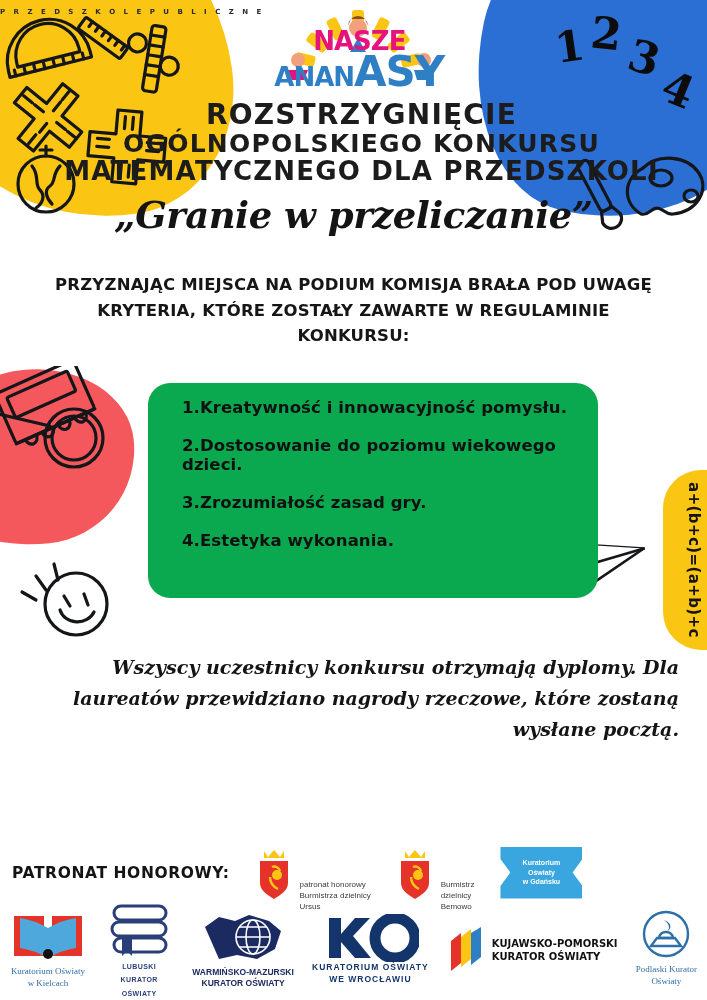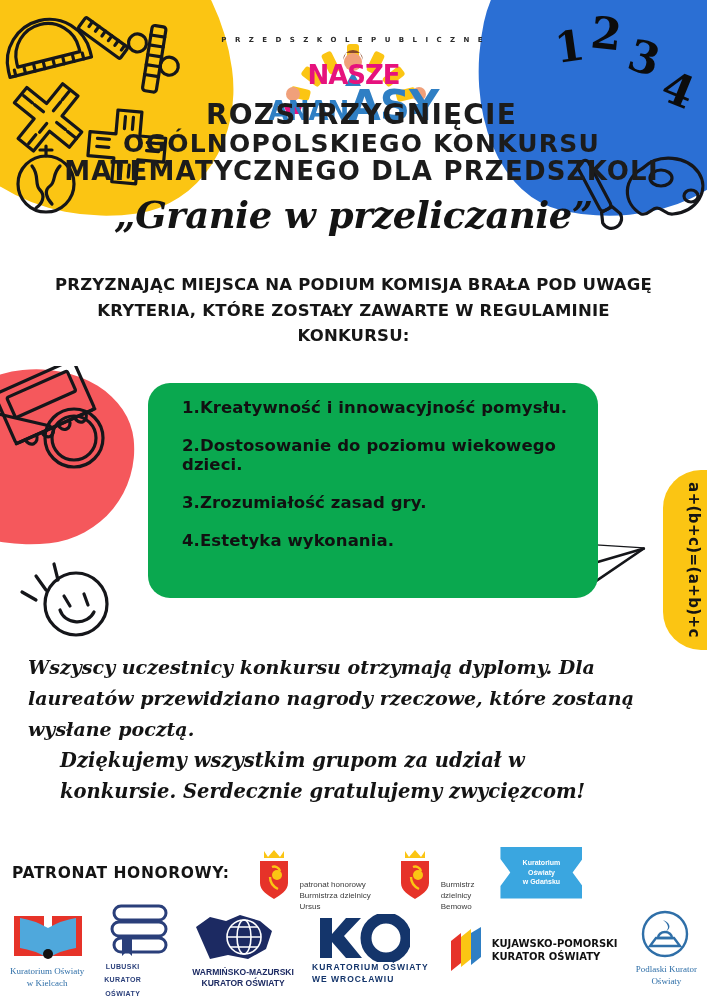--- a/index.html
+++ b/index.html
@@ -27,21 +27,21 @@
     transform:translate(-50%,-50%) rotate(90deg);
     white-space:nowrap;font-size:15px;font-weight:700;color:#141414;
     font-family:"DejaVu Sans", sans-serif;letter-spacing:.4px;
   }
 
   
   .doodle{position:absolute;z-index:3;pointer-events:none;}
 
   
   .logo-wrap{position:absolute;left:0;right:0;top:8px;z-index:6;
-    display:flex;flex-direction:column;align-items:center;margin-top:28px;}
+    display:flex;flex-direction:row;align-items:flex-start;}
   .logo-arc{font-size:7px;letter-spacing:3px;font-weight:700;color:#2b2b2b;
     font-family:"DejaVu Sans", sans-serif;margin-bottom:-2px;}
   .logo-core{position:relative;width:190px;height:72px;}
   .logo-words{position:absolute;left:0;top:22px;width:190px;text-align:center;
     font-family:"DejaVu Sans", sans-serif;font-weight:700;line-height:.9;}
   .lw1{font-size:26px;color:#e6127d;letter-spacing:-1px;}
   .lw2{font-size:26px;color:#2f7fc4;letter-spacing:-1px;}
   .lw2 .asy{font-size:42px;color:#2f7fc4;}
 
   
@@ -62,42 +62,42 @@
   
   .green-box{position:absolute;left:148px;top:383px;width:450px;height:215px;
     background:var(--green);border-radius:22px;z-index:5;}
   .crit-list{position:absolute;left:182px;top:398px;width:420px;z-index:7;
     font-family:"DejaVu Sans", sans-serif;font-weight:700;font-size:16.5px;
     color:#111;}
   .crit-list li{list-style:none;margin:0 0 19px 0;letter-spacing:.1px;}
   .crit-list ol{margin:0;padding:0;}
 
   
-  .para{position:absolute;z-index:6;text-align:left;color:#141414;
+  .para{position:absolute;z-index:6;text-align:right;color:#141414;
     font-family:"DejaVu Serif", serif;font-style:italic;font-weight:700;}
   .para-a{left:28px;right:28px;top:652px;font-size:19px;line-height:1.62;}
   .para-b{left:60px;right:60px;top:745px;font-size:19.5px;line-height:1.6;}
 
   
   .patron-row{position:absolute;left:12px;top:845px;width:683px;height:55px;
     display:flex;align-items:center;z-index:6;}
   .patron-label{font-family:"DejaVu Sans", sans-serif;font-weight:700;font-size:15.5px;
     color:#141414;letter-spacing:.6px;white-space:nowrap;}
   .crest-item{display:flex;align-items:center;gap:6px;margin-left:24px;}
   .crest-text{font-family:"Liberation Sans", sans-serif;font-size:8px;line-height:1.35;
     color:#3b3b3b;white-space:pre-line;margin-top:48px;}
   .gdansk-badge{margin-left:26px;width:82px;height:52px;background:#3aa6e0;
     position:relative;display:flex;align-items:center;justify-content:center;
     clip-path:polygon(0 0,100% 0,100% 24%,88% 50%,100% 76%,100% 100%,0 100%,0 76%,12% 50%,0 24%);}
   .gdansk-badge span{font-family:"Liberation Sans", sans-serif;font-size:7px;font-weight:700;
     color:#fff;text-align:center;line-height:1.35;white-space:pre-line;}
 
   .logo-row{position:absolute;left:10px;top:903px;width:687px;height:92px;
     display:flex;align-items:center;justify-content:space-between;z-index:6;}
-  .lg{display:flex;flex-direction:column;align-items:flex-start;justify-content:center;}
+  .lg{display:flex;flex-direction:column;align-items:center;justify-content:center;}
   .lg-cap{font-family:"Liberation Serif", serif;font-size:9px;color:#2f6fa8;
     text-align:center;line-height:1.3;white-space:pre-line;margin-top:2px;}
   .lg-cap.bold{font-family:"Liberation Sans", sans-serif;font-weight:700;
     font-size:8.5px;color:#1c2a62;}
   .lg-cap.hand{font-family:"DejaVu Sans", sans-serif;font-weight:700;font-size:10px;
     color:#111;text-align:left;line-height:1.3;}
   .lg-row{display:flex;align-items:center;gap:5px;}
   .lubuski-txt{font-family:"Liberation Sans", sans-serif;font-size:7px;font-weight:700;
     color:#2a3f7a;text-align:center;line-height:1.9;letter-spacing:.4px;white-space:pre-line;}
   .ko-txt{font-family:"Liberation Sans", sans-serif;font-weight:700;color:#14356b;
@@ -262,21 +262,20 @@
   <div class="crit-list">
     <ol>
       <li>1.Kreatywność i innowacyjność pomysłu.</li>
       <li>2.Dostosowanie do poziomu wiekowego dzieci.</li>
       <li>3.Zrozumiałość zasad gry.</li>
       <li>4.Estetyka wykonania.</li>
     </ol>
   </div>
 
   <div class="para para-a">Wszyscy uczestnicy konkursu otrzymają dyplomy. Dla laureatów przewidziano nagrody rzeczowe, które zostaną wysłane pocztą.</div>
-  <div class="para para-b">Dziękujemy wszystkim grupom za udział w konkursie. Serdecznie gratulujemy zwycięzcom!</div>
 
   <div class="patron-row">
     <div class="patron-label">PATRONAT HONOROWY:</div>
 
     <div class="crest-item">
       <svg width="40" height="52" viewBox="0 0 40 52">
         <path d="M6 14 h28 v22 c0 8 -8 12 -14 16 c-6 -4 -14 -8 -14 -16 Z" fill="#E63329"></path>
         <path d="M10 4 l4 6 l6 -7 l6 7 l4 -6 v7 h-20 Z" fill="#FBC513"></path>
         <circle cx="23" cy="28" r="5" fill="#FBC513"></circle>
         <path d="M18 20 a6 6 0 0 1 8 4 M16 30 c0 6 4 10 8 12" stroke="#FBC513" stroke-width="2.4" fill="none"></path>

